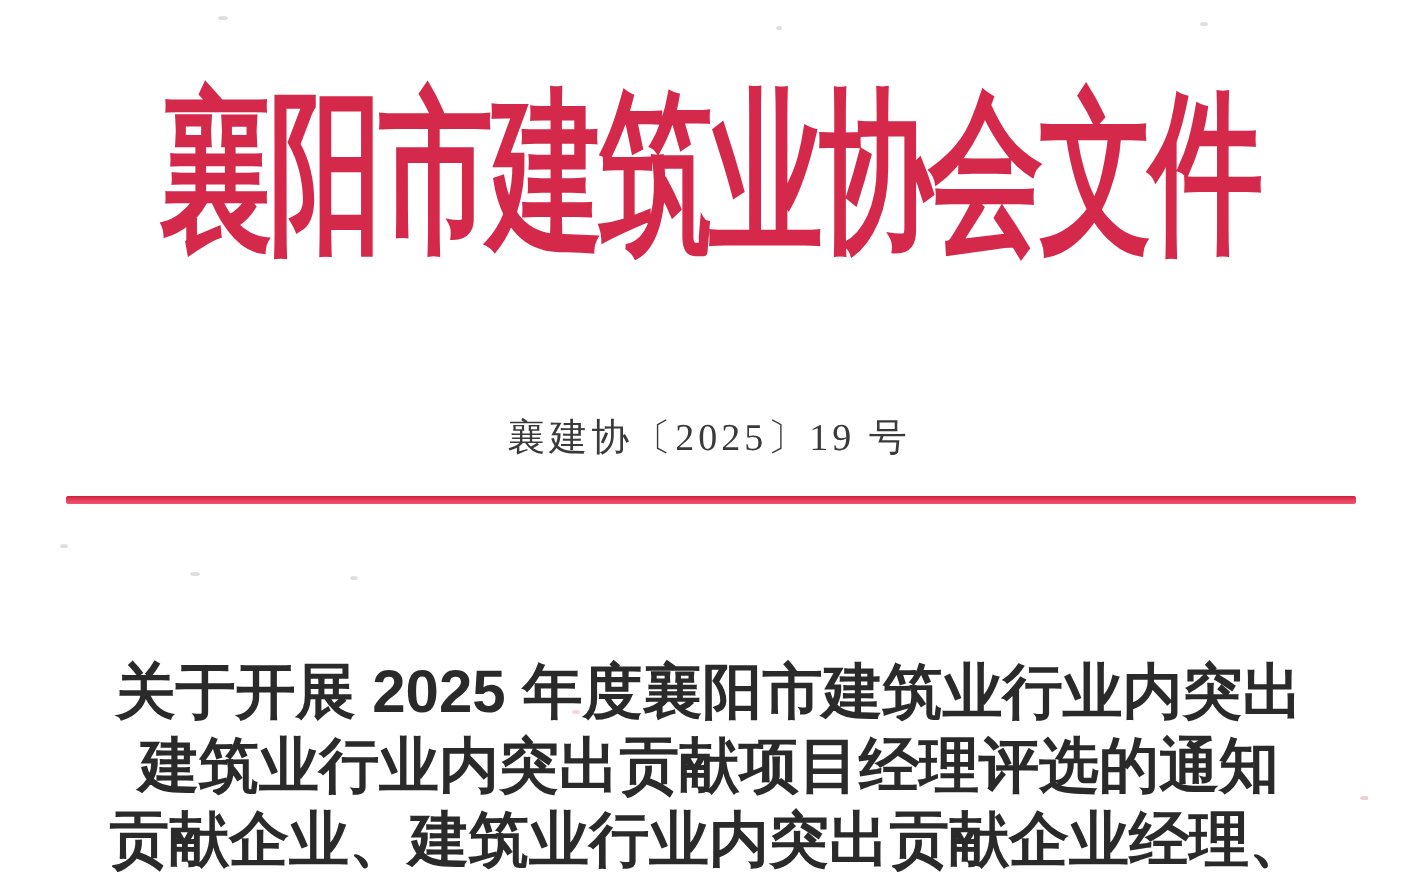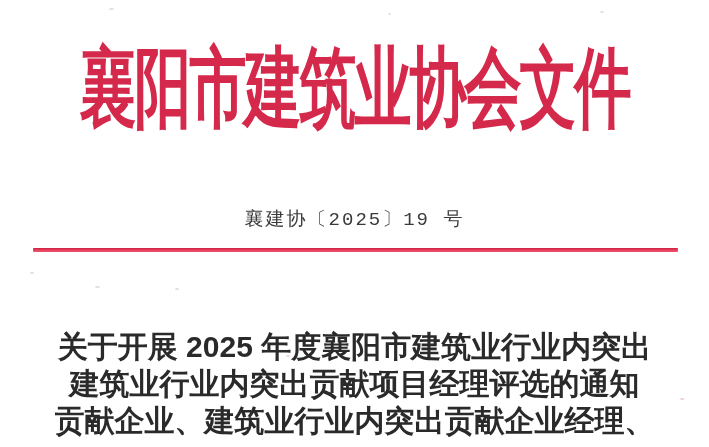--- a/index.html
+++ b/index.html
@@ -35,21 +35,21 @@
     transform-origin: center top;
     white-space: nowrap;
   }
   
   .doc-number {
     position: absolute;
     top: 206px;
     left: 0;
     width: 709px;
     text-align: center;
-    font-family: Liberation Mono, monospace;
+    font-family: Liberation Serif, serif;
     font-size: 19px;
     letter-spacing: 2px;
     color: #3a3a3a;
     white-space: nowrap;
   }
   
   .red-rule {
     position: absolute;
     top: 248px;
     left: 33px;

